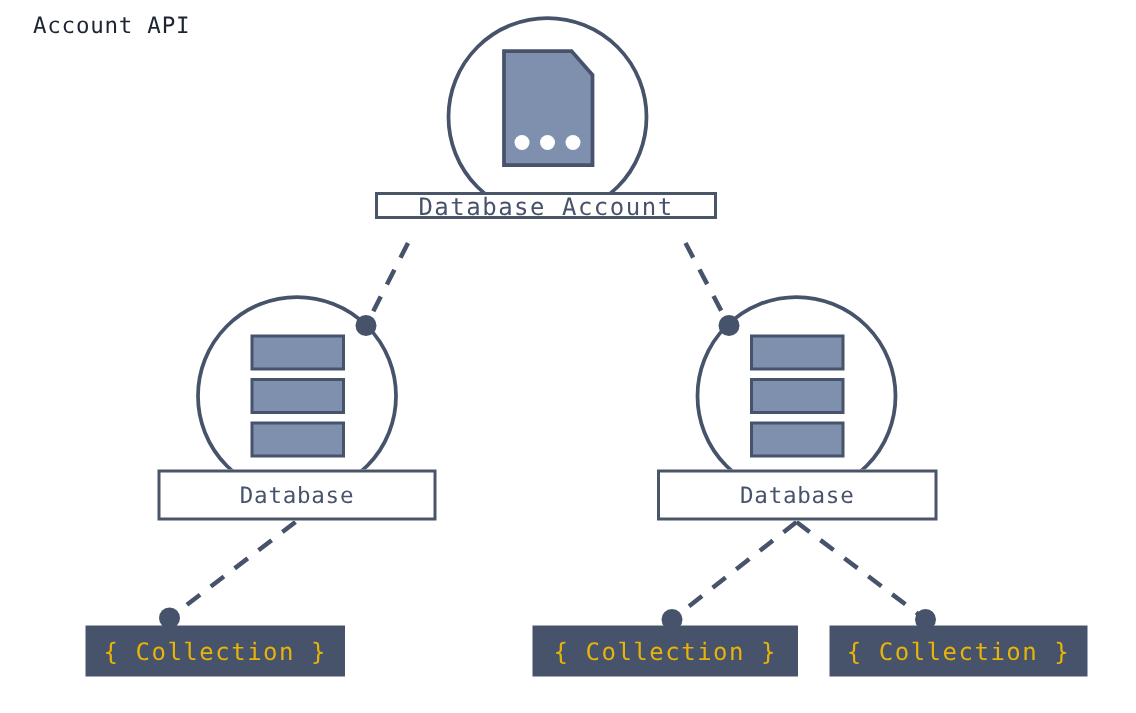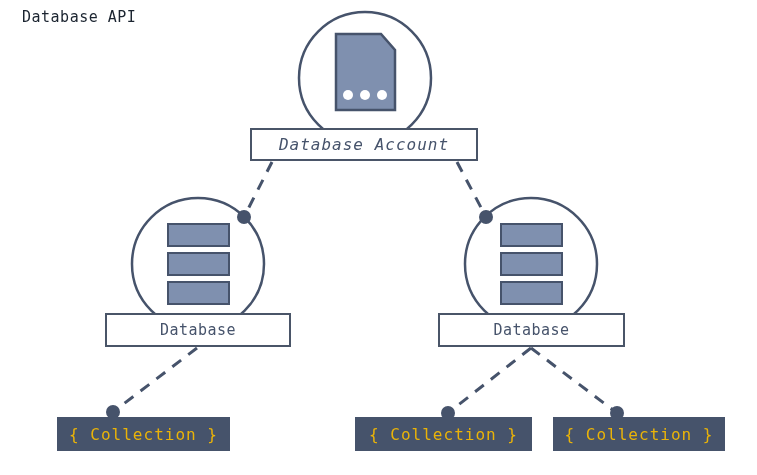--- a/index.html
+++ b/index.html
@@ -39,24 +39,23 @@
     align-items: center;
     justify-content: center;
     font-family: "DejaVu Sans Mono", "Liberation Mono", monospace;
     color: #46536b;
     white-space: nowrap;
   }
   .label-box.account {
     left: 250px;
     top: 128px;
     width: 228px;
-    height: 33px;
+    height: 18px;
     font-size: 16px;
     letter-spacing: 1px;
-    font-style: italic;
   }
   .label-box.db-left {
     left: 105px;
     top: 313px;
     width: 186px;
     height: 34px;
     font-size: 15px;
     letter-spacing: 0.5px;
   }
   .label-box.db-right {
@@ -122,21 +121,21 @@
 
   <g fill="#46536b">
     <circle cx="244" cy="217" r="7"></circle>
     <circle cx="486" cy="217" r="7"></circle>
     <circle cx="113" cy="412" r="7"></circle>
     <circle cx="448" cy="413" r="7"></circle>
     <circle cx="617" cy="413" r="7"></circle>
   </g>
 </svg>
 
-<div class="title">Database API</div>
+<div class="title">Account API</div>
 
 <div class="label-box account">Database Account</div>
 
 <div class="label-box db-left">Database</div>
 
 <div class="label-box db-right">Database</div>
 
 <div class="chip c1">{ Collection }</div>
 
 <div class="chip c2">{ Collection }</div>

